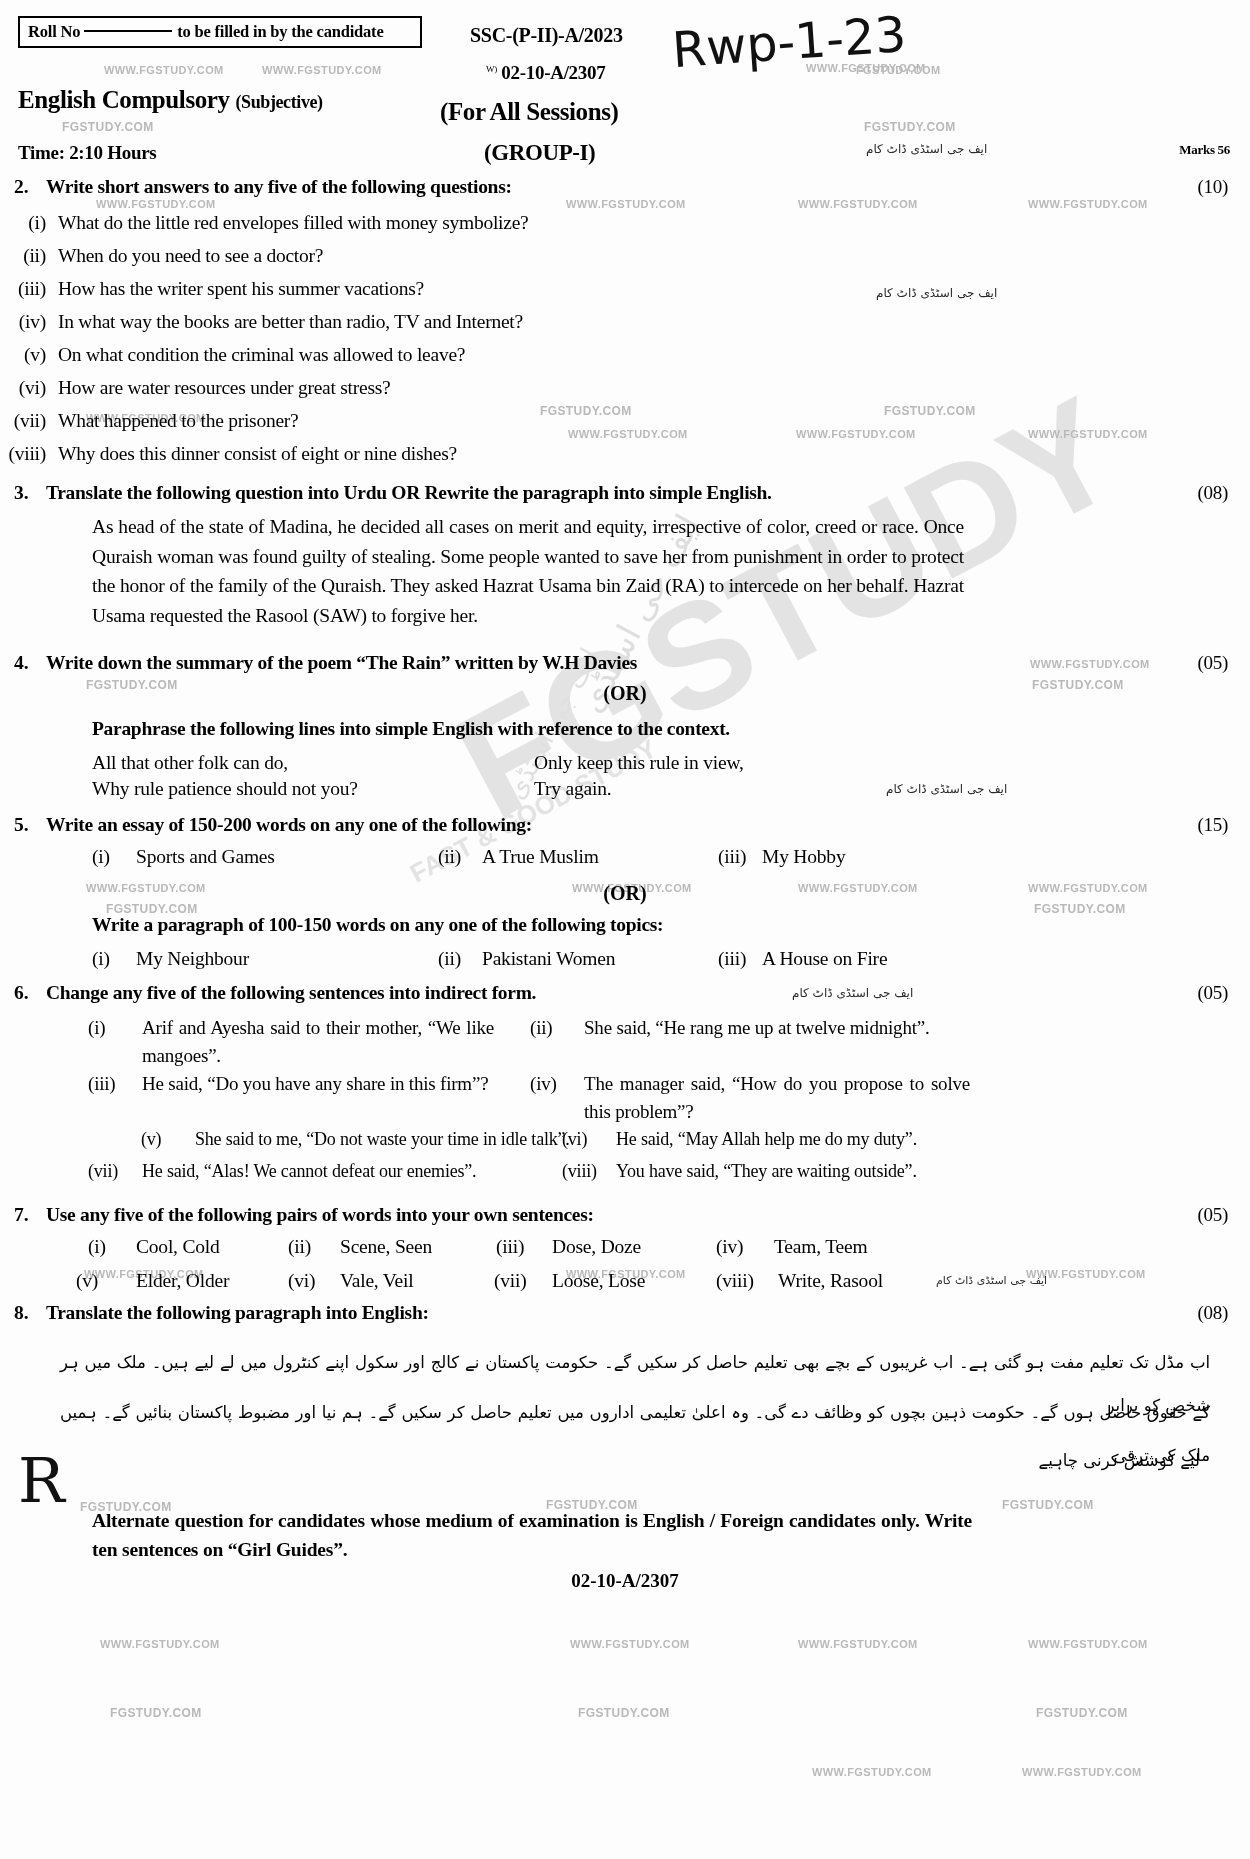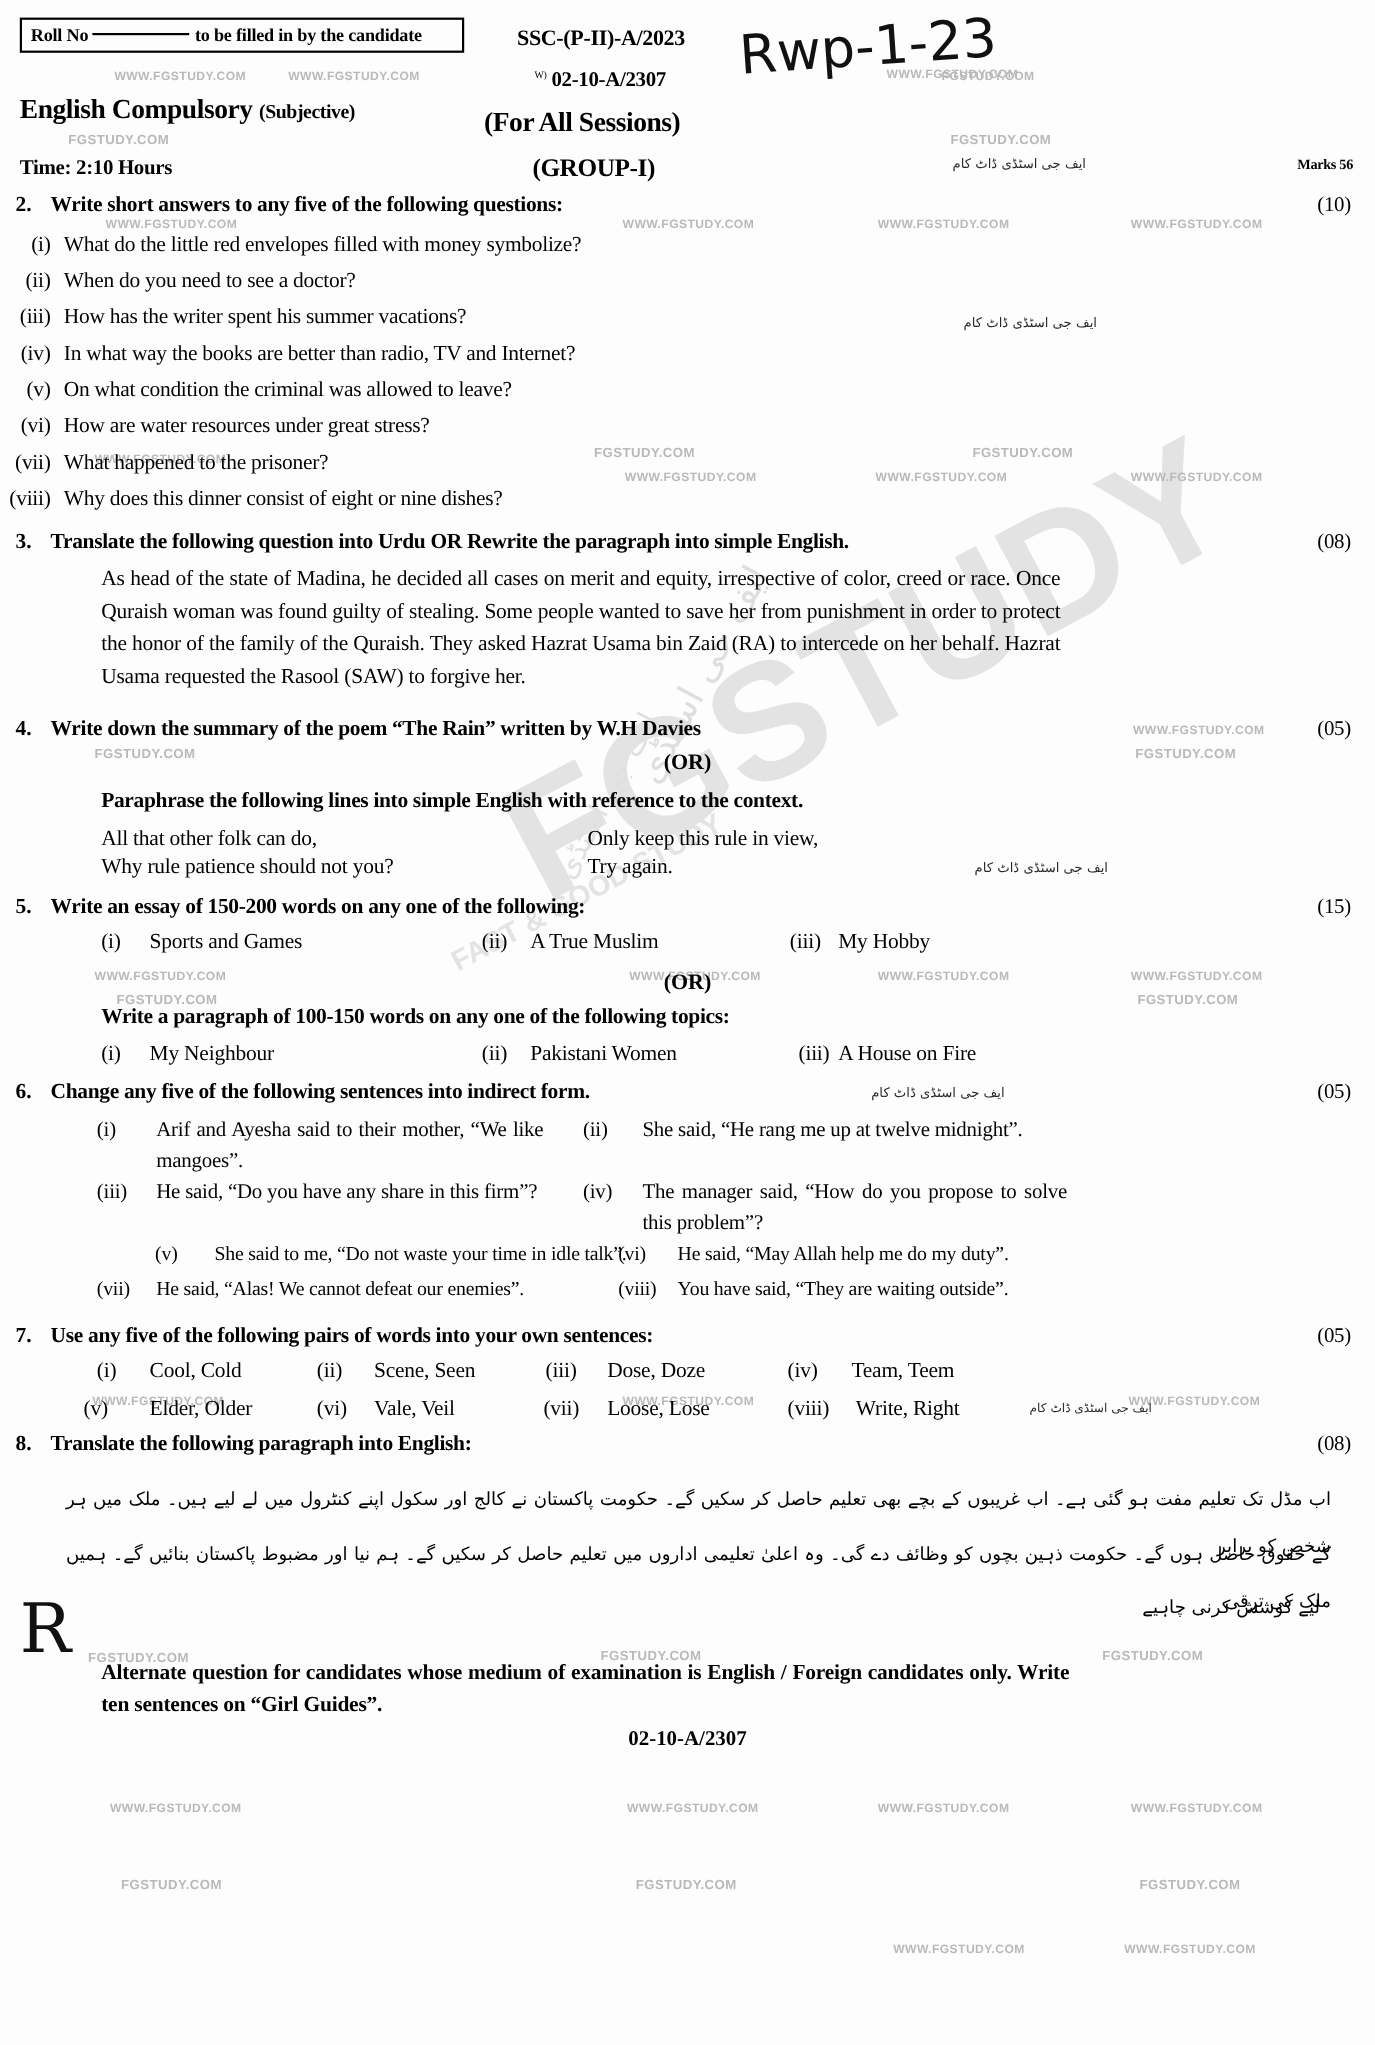--- a/index.html
+++ b/index.html
@@ -431,21 +431,21 @@
 
     <div class="centerline" style="top:882px;">(OR)</div>
     <div class="indent-head" style="top:914px;">Write a paragraph of 100-150 words on any one of the following topics:</div>
 
     <div class="opt" style="left:92px; top:948px;">
       <span class="rn">(i)</span><span>My Neighbour</span>
     </div>
     <div class="opt" style="left:438px; top:948px;">
       <span class="rn">(ii)</span><span>Pakistani Women</span>
     </div>
-    <div class="opt" style="left:718px; top:948px;text-align:center;">
+    <div class="opt" style="left:718px; top:948px;">
       <span class="rn">(iii)</span><span>A House on Fire</span>
     </div>
 
     <div class="qrow" style="left:0; top:982px; width:100%;">
       <div class="qnum">6.</div>
       <div class="qtext">Change any five of the following sentences into indirect form.</div>
     </div>
     <div class="marksno" style="top:982px;">(05)</div>
     <div class="wm-urdu" style="left:792px; top:986px; font-size:12px; z-index:2;">ایف جی اسٹڈی ڈاٹ کام</div>
 
@@ -499,21 +499,21 @@
     <div class="pair" style="left:76px; top:1270px;">
       <span class="rn" style="display:inline-block;min-width:60px;">(v)</span><span>Elder, Older</span>
     </div>
     <div class="pair" style="left:288px; top:1270px;">
       <span class="rn" style="display:inline-block;min-width:52px;">(vi)</span><span>Vale, Veil</span>
     </div>
     <div class="pair" style="left:494px; top:1270px;">
       <span class="rn" style="display:inline-block;min-width:58px;">(vii)</span><span>Loose, Lose</span>
     </div>
     <div class="pair" style="left:716px; top:1270px;">
-      <span class="rn" style="display:inline-block;min-width:62px;">(viii)</span><span>Write, Right</span>
+      <span class="rn" style="display:inline-block;min-width:62px;">(viii)</span><span>Write, Rasool</span>
     </div>
     <div class="wm-urdu" style="left:936px; top:1274px; font-size:11px; z-index:2;">ایف جی اسٹڈی ڈاٹ کام</div>
 
     <div class="qrow" style="left:0; top:1302px; width:100%;">
       <div class="qnum">8.</div>
       <div class="qtext">Translate the following paragraph into English:</div>
     </div>
     <div class="marksno" style="top:1302px;">(08)</div>
 
     <div class="urdu-para" style="left:60px; top:1342px; width:1150px;">اب مڈل تک تعلیم مفت ہو گئی ہے۔ اب غریبوں کے بچے بھی تعلیم حاصل کر سکیں گے۔ حکومت پاکستان نے کالج اور سکول اپنے کنٹرول میں لے لیے ہیں۔ ملک میں ہر شخص کو برابر</div>

